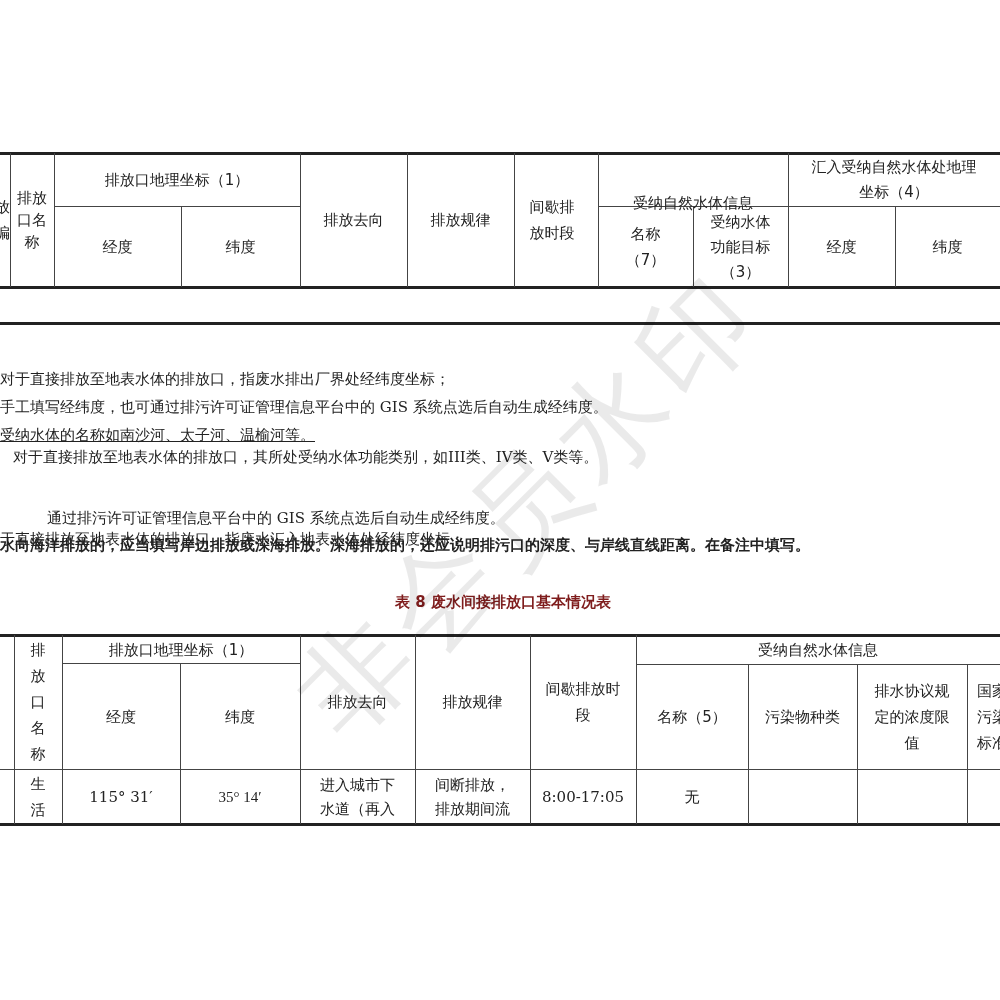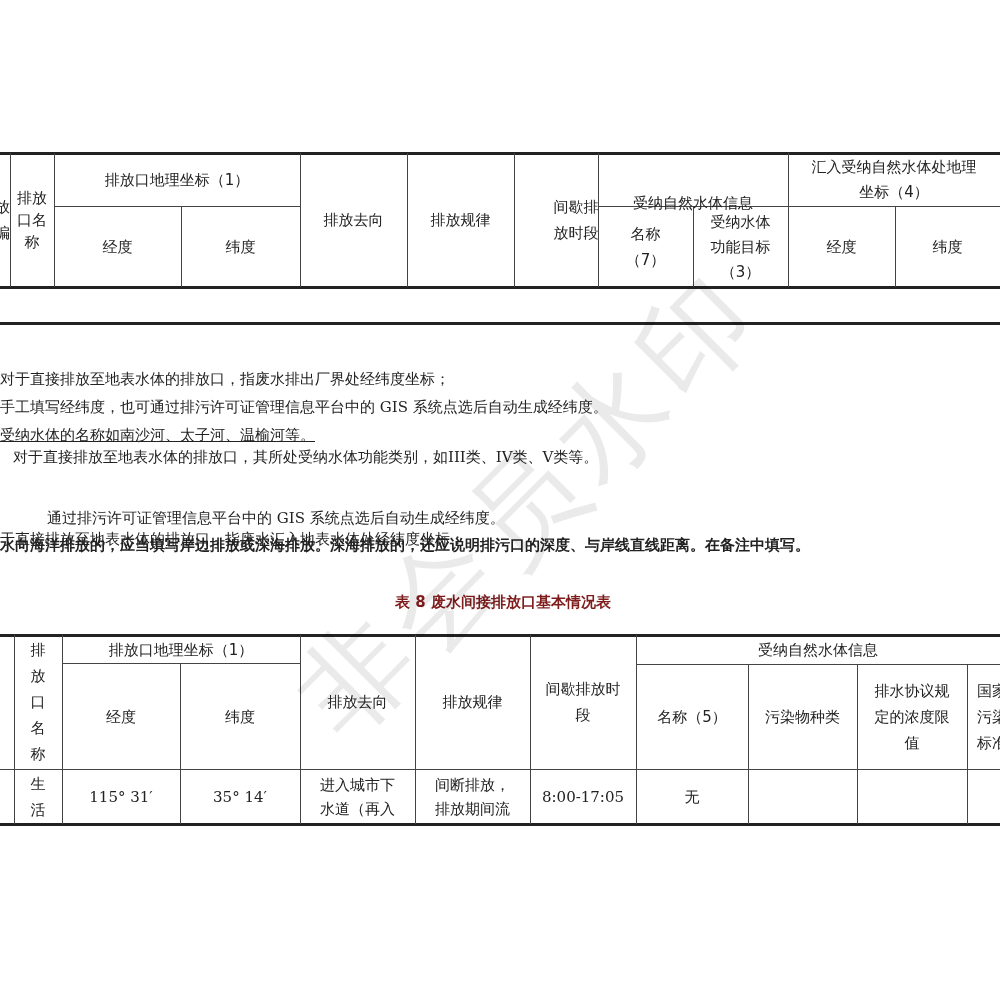--- a/index.html
+++ b/index.html
@@ -45,21 +45,21 @@
   <div class="cell" style="left:-14px; top:153px; width:24px; height:134px; white-space:pre-line; justify-content:flex-end;">放
 编</div>
   <div class="cell" style="left:10px; top:153px; width:44px; height:134px; white-space:pre-line; line-height:22px;">排放
 口名
 称</div>
   <div class="cell" style="left:54px; top:153px; width:246px; height:54px;">排放口地理坐标（1）</div>
   <div class="cell" style="left:54px; top:207px; width:127px; height:80px;">经度</div>
   <div class="cell" style="left:181px; top:207px; width:119px; height:80px;">纬度</div>
   <div class="cell" style="left:300px; top:153px; width:107px; height:134px;">排放去向</div>
   <div class="cell" style="left:407px; top:153px; width:107px; height:134px;">排放规律</div>
-  <div class="cell" style="left:534px; top:153px; width:84px; height:134px; white-space:pre-line;">间歇排
+  <div class="cell" style="left:510px; top:153px; width:84px; height:134px; white-space:pre-line;">间歇排
 放时段</div>
   <div class="cell" style="left:598px; top:153px; width:190px; height:54px;margin-top:23px;">受纳自然水体信息</div>
   <div class="cell" style="left:598px; top:207px; width:95px; height:80px; white-space:pre-line;">名称
 （7）</div>
   <div class="cell" style="left:693px; top:207px; width:95px; height:80px; white-space:pre-line; line-height:25px;">受纳水体
 功能目标
 （3）</div>
   <div class="cell" style="left:788px; top:153px; width:212px; height:54px; white-space:pre-line; line-height:25px;">汇入受纳自然水体处地理
 坐标（4）</div>
   <div class="cell" style="left:788px; top:207px; width:107px; height:80px;">经度</div>
@@ -115,21 +115,21 @@
 定的浓度限
 值</div>
   <div class="cell" style="left:967px; top:664px; width:60px; height:105px; white-space:pre-line; justify-content:flex-start; text-align:left; padding-left:10px;">国家
 污染
 标准</div>
 
   <div>
     <div class="cell" style="left:14px; top:770px; width:48px; height:53px; white-space:pre-line; line-height:26px;">生
 活</div>
     <div class="cell serif" style="left:62px; top:770px; width:118px; height:53px;">115° 31′</div>
-    <div class="cell serif" style="left:180px; top:770px; width:120px; height:53px;">35° 14′</div>
+    <div class="cell serif" style="left:180px; top:770px; width:120px; height:53px;font-family:Liberation Serif, serif;">35° 14′</div>
     <div class="cell" style="left:300px; top:770px; width:115px; height:53px; white-space:pre-line; line-height:24px;">进入城市下
 水道（再入</div>
     <div class="cell" style="left:415px; top:770px; width:115px; height:53px; white-space:pre-line; line-height:24px;">间断排放，
 排放期间流</div>
     <div class="cell serif" style="left:530px; top:770px; width:106px; height:53px;">8:00-17:05</div>
     <div class="cell serif" style="left:636px; top:770px; width:112px; height:53px;">无</div>
     <div class="cell" style="left:748px; top:770px; width:109px; height:53px;"></div>
     <div class="cell" style="left:857px; top:770px; width:110px; height:53px;"></div>
     <div class="cell" style="left:967px; top:770px; width:33px; height:53px;"></div>
   </div>

